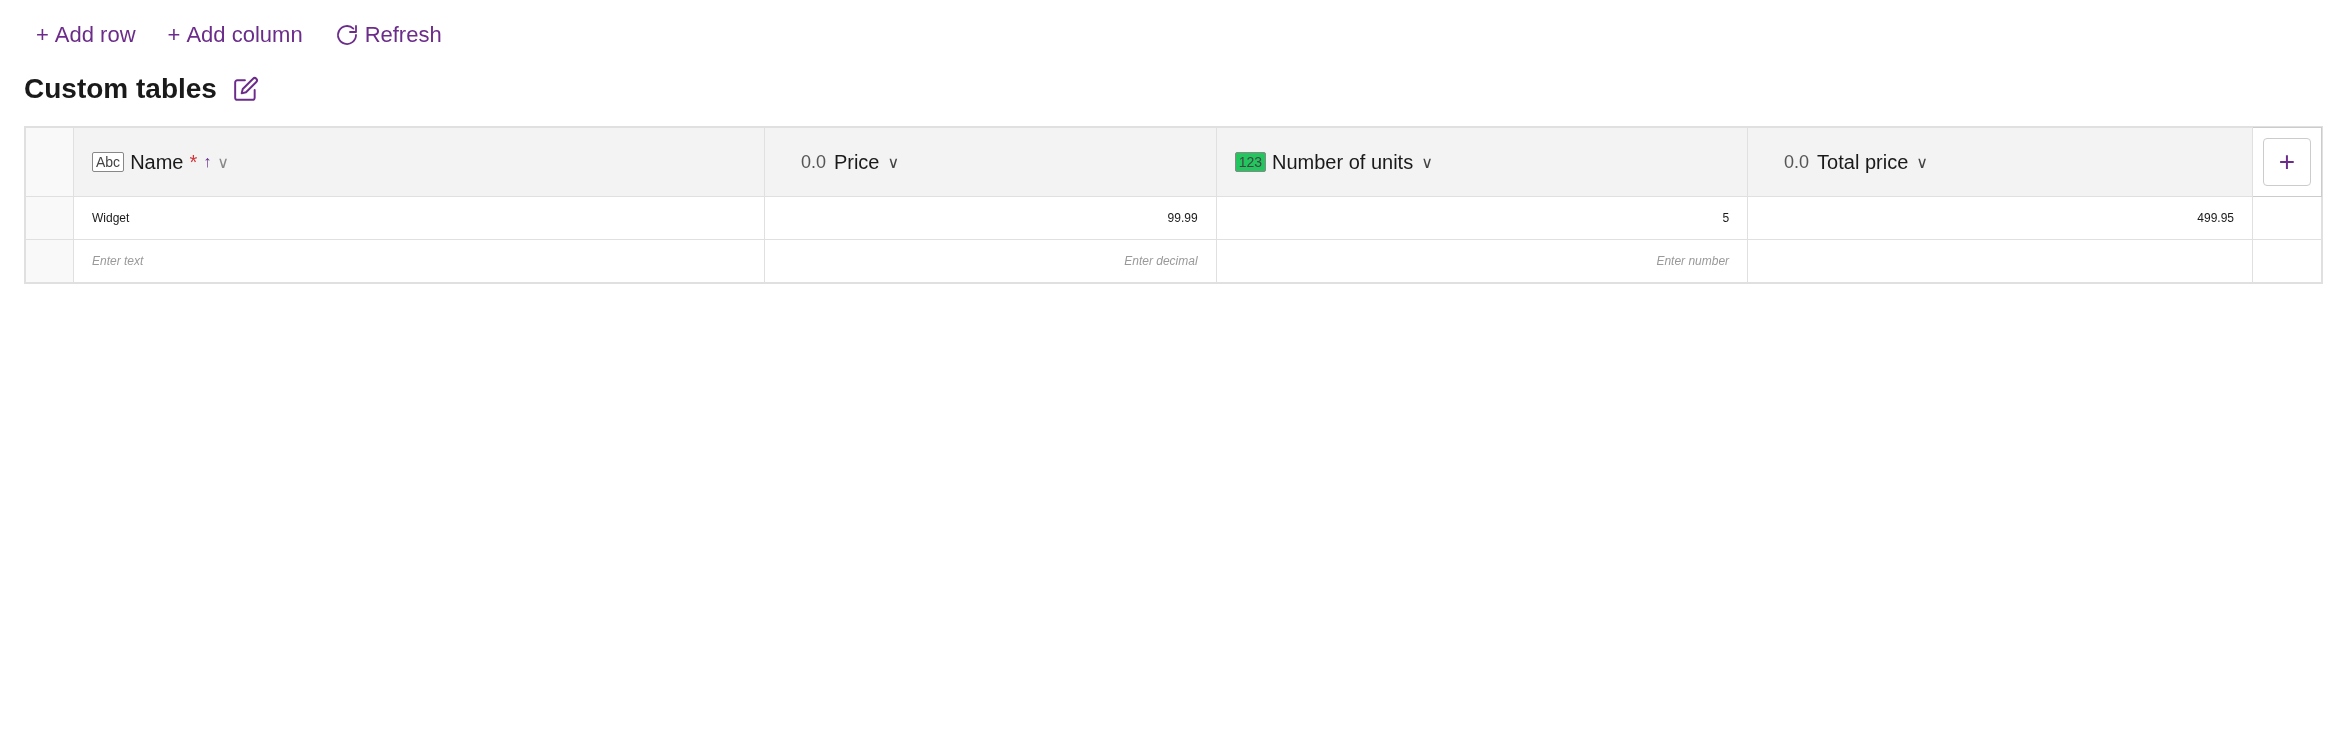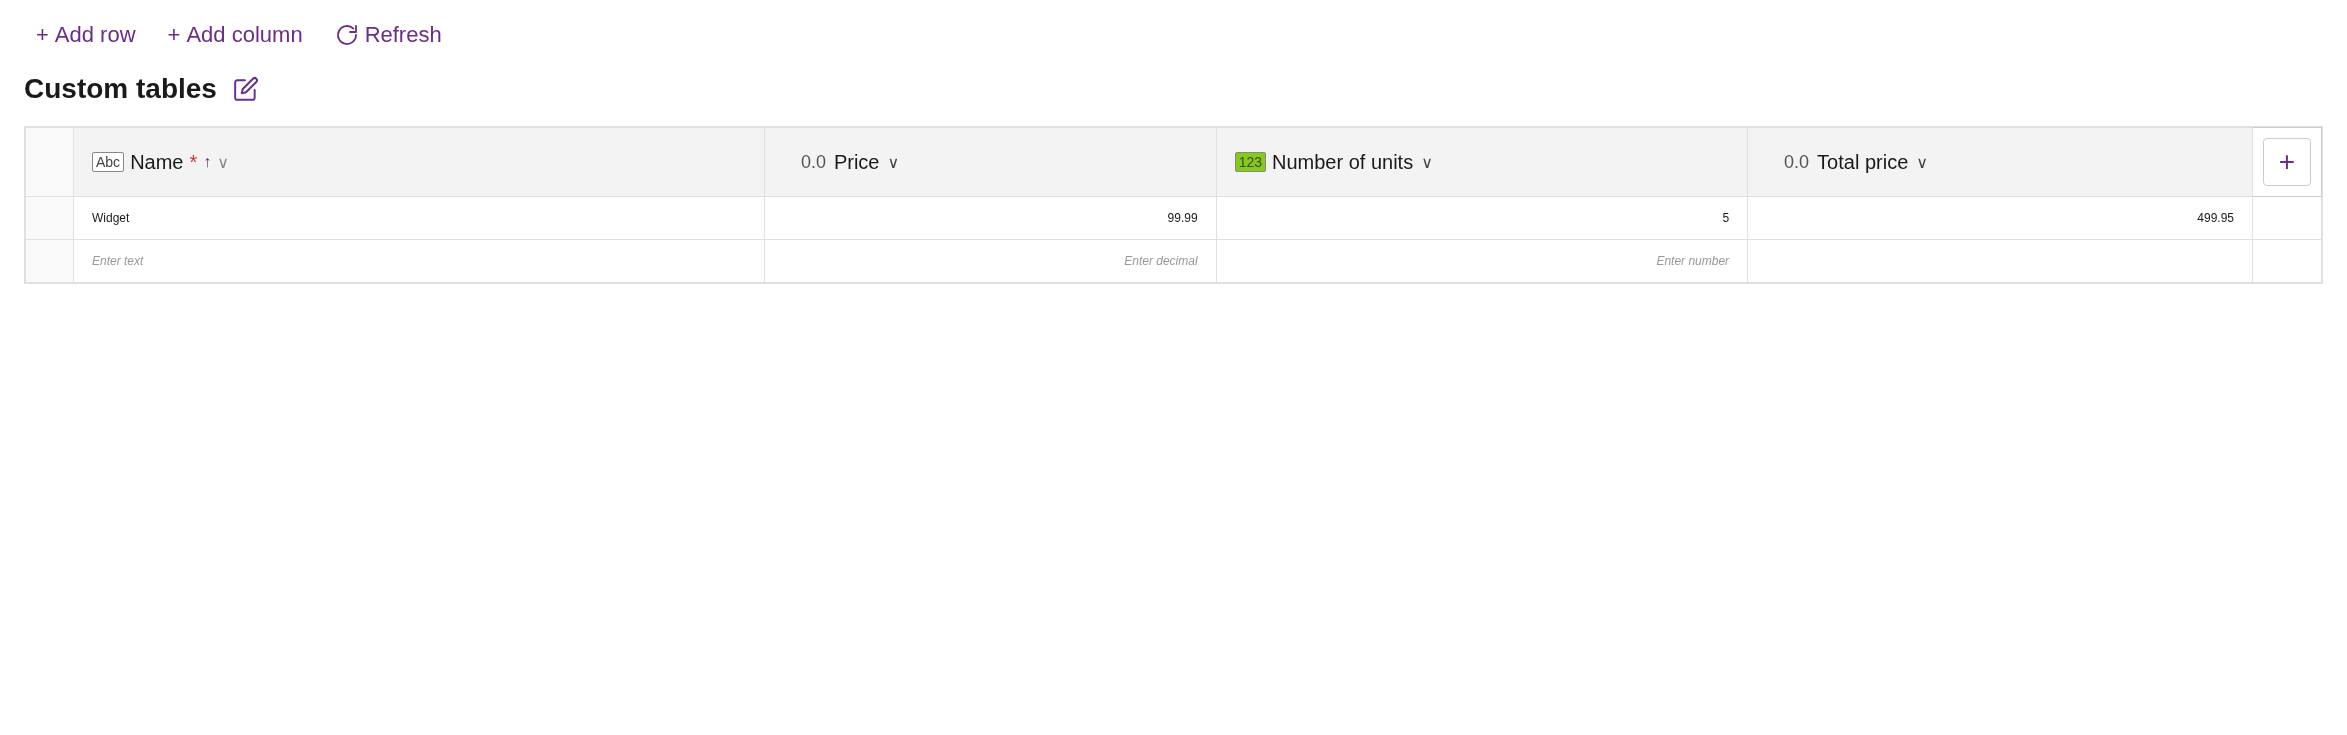--- a/index.html
+++ b/index.html
@@ -124,21 +124,21 @@
       border-radius: 2px;
       background: #fff;
     }
 
     .col-icon-num {
       font-size: 14px;
       color: #444;
       border: 1px solid #888;
       padding: 1px 3px;
       border-radius: 2px;
-      background: #84cc16;
+      background: #22c55e;
     }
 
     .col-icon-decimal {
       font-size: 14px;
       color: #444;
       font-weight: 400;
       margin-left: 18px;
     }
 
     .required-star {

